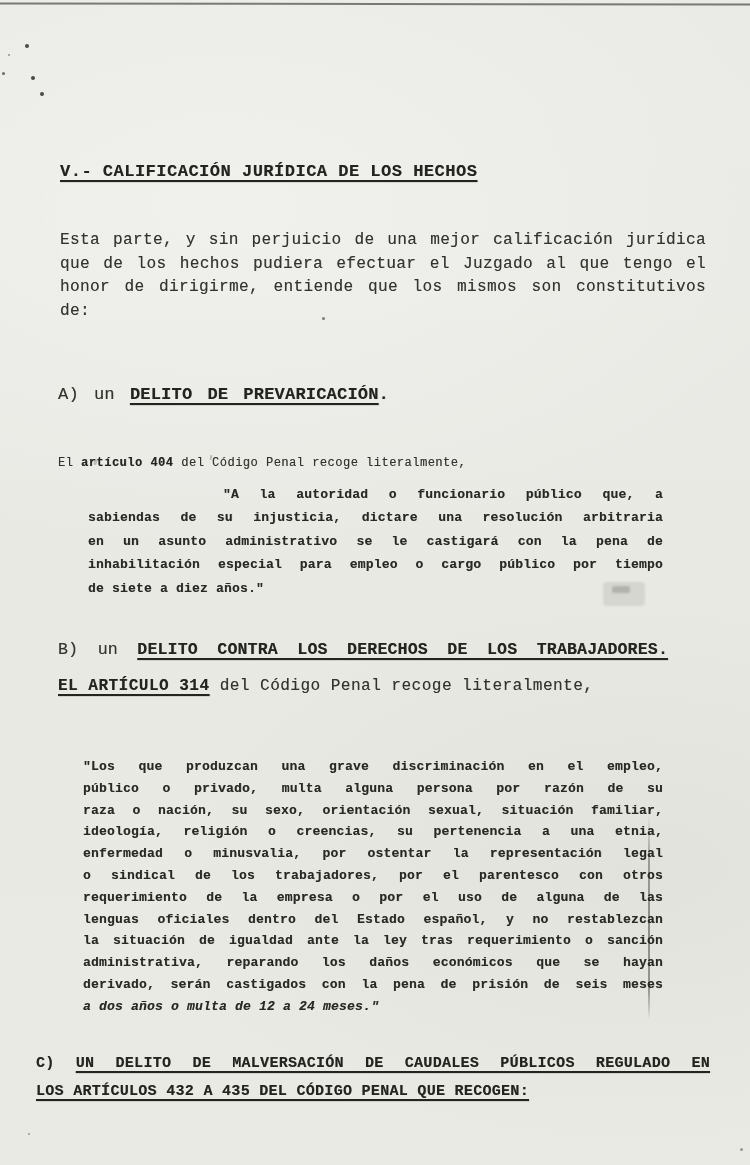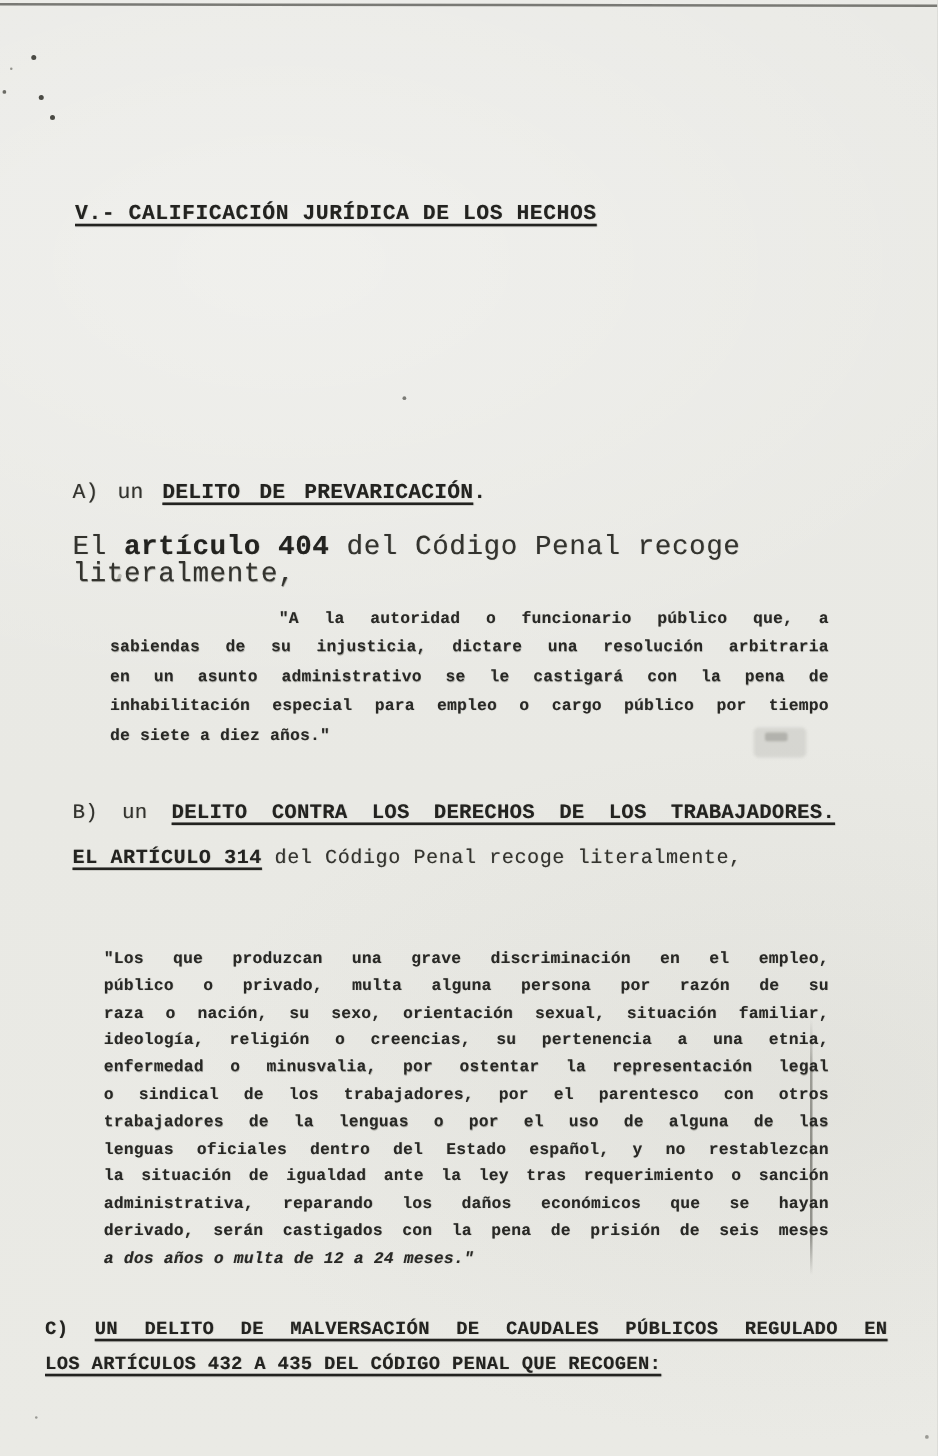--- a/index.html
+++ b/index.html
@@ -21,21 +21,21 @@
   .u15{text-decoration:underline;text-underline-offset:4px;text-decoration-thickness:1.5px;}
   .jl{text-align:justify;text-align-last:justify;}
   .ink{text-shadow:0.3px 0.3px 0.6px rgba(48,48,42,0.45);}
 
   .title{left:60px;top:161px;font-size:17px;line-height:22px;font-weight:bold;letter-spacing:0.5px;color:#232320;}
   .intro{left:60px;top:229px;width:646px;font-size:16px;line-height:23.6px;letter-spacing:0.4px;}
   .intro div{text-align:justify;text-align-last:justify;}
   .intro div.last{text-align:left;text-align-last:left;}
 
   .headA{left:58px;top:384px;width:331px;font-size:17px;line-height:22px;letter-spacing:0.2px;}
-  .leadA{left:58px;top:427px;font-size:22px;line-height:22px;letter-spacing:0.5px;}
+  .leadA{left:58px;top:452px;font-size:12px;line-height:22px;letter-spacing:0.5px;}
 
   .quoteA{left:88px;top:483px;width:575px;font-size:13px;line-height:23.4px;letter-spacing:0.2px;font-weight:bold;color:#282825;}
   .quoteA div{text-align:justify;text-align-last:justify;}
   .quoteA div.first{padding-left:135px;}
   .quoteA div.last{text-align:left;text-align-last:left;}
 
   .headB{left:58px;top:639px;width:610px;font-size:16.5px;line-height:22px;letter-spacing:0.2px;}
   .leadB{left:58px;top:675px;font-size:16px;line-height:22px;letter-spacing:0.5px;}
 
   .quoteB{left:83px;top:756px;width:580px;font-size:13px;line-height:21.8px;letter-spacing:0.2px;font-weight:bold;color:#282825;}
@@ -70,20 +70,26 @@
   <div class="abs tickmark" style="left:94px;top:459px;width:3px;height:6px;transform:rotate(18deg);"></div>
   <div class="abs tickmark" style="left:210px;top:455px;width:2px;height:5px;transform:rotate(12deg);"></div>
   <div class="abs smudge"></div>
   <div class="abs smudge2"></div>
   <div class="abs crease"></div>
   <div class="abs speck" style="left:28px;top:1133px;width:2px;height:2px;opacity:.5;"></div>
   <div class="abs speck" style="left:740px;top:1148px;width:3px;height:3px;opacity:.5;"></div>
 
   <div class="abs title"><span class="u">V.- CALIFICACIÓN JURÍDICA DE LOS HECHOS</span></div>
 
+  <div class="abs intro">
+    <div>Esta parte, y sin perjuicio de una mejor calificación jurídica</div>
+    <div>que de los hechos pudiera efectuar el Juzgado al que tengo el</div>
+    <div>honor de dirigirme, entiende que los mismos son constitutivos</div>
+    <div class="last">de:</div>
+  </div>
 
   <div class="abs headA jl"><span>A) un</span> <span class="b u">DELITO DE PREVARICACIÓN</span><span class="b">.</span></div>
 
   <div class="abs leadA"><span>El</span> <span class="b">artículo 404</span> <span>del Código Penal recoge literalmente,</span></div>
 
   <div class="abs quoteA">
     <div class="first">"A la autoridad o funcionario público que, a</div>
     <div>sabiendas de su injusticia, dictare una resolución arbitraria</div>
     <div>en un asunto administrativo se le castigará con la pena de</div>
     <div>inhabilitación especial para empleo o cargo público por tiempo</div>
@@ -94,21 +100,21 @@
 
   <div class="abs leadB"><span class="b u15">EL ARTÍCULO 314</span> <span>del Código Penal recoge literalmente,</span></div>
 
   <div class="abs quoteB">
     <div>"Los que produzcan una grave discriminación en el empleo,</div>
     <div>público o privado, multa alguna persona por razón de su</div>
     <div>raza o nación, su sexo, orientación sexual, situación familiar,</div>
     <div>ideología, religión o creencias, su pertenencia a una etnia,</div>
     <div>enfermedad o minusvalia, por ostentar la representación legal</div>
     <div>o sindical de los trabajadores, por el parentesco con otros</div>
-    <div>trabajadores de la lenguas o por el uso de alguna de las</div>
+    <div>requerimiento de la empresa o por el uso de alguna de las</div>
     <div>lenguas oficiales dentro del Estado español, y no restablezcan</div>
     <div>la situación de igualdad ante la ley tras requerimiento o sanción</div>
     <div>administrativa, reparando los daños económicos que se hayan</div>
     <div>derivado, serán castigados con la pena de prisión de seis meses</div>
     <div class="last">a dos años o multa de 12 a 24 meses."</div>
   </div>
 
   <div class="abs headC">
     <div class="l1"><span>C)</span> <span class="u">UN DELITO DE MALVERSACIÓN DE CAUDALES PÚBLICOS REGULADO EN</span></div>
     <div class="l2"><span class="u">LOS ARTÍCULOS 432 A 435 DEL CÓDIGO PENAL QUE RECOGEN:</span></div>

